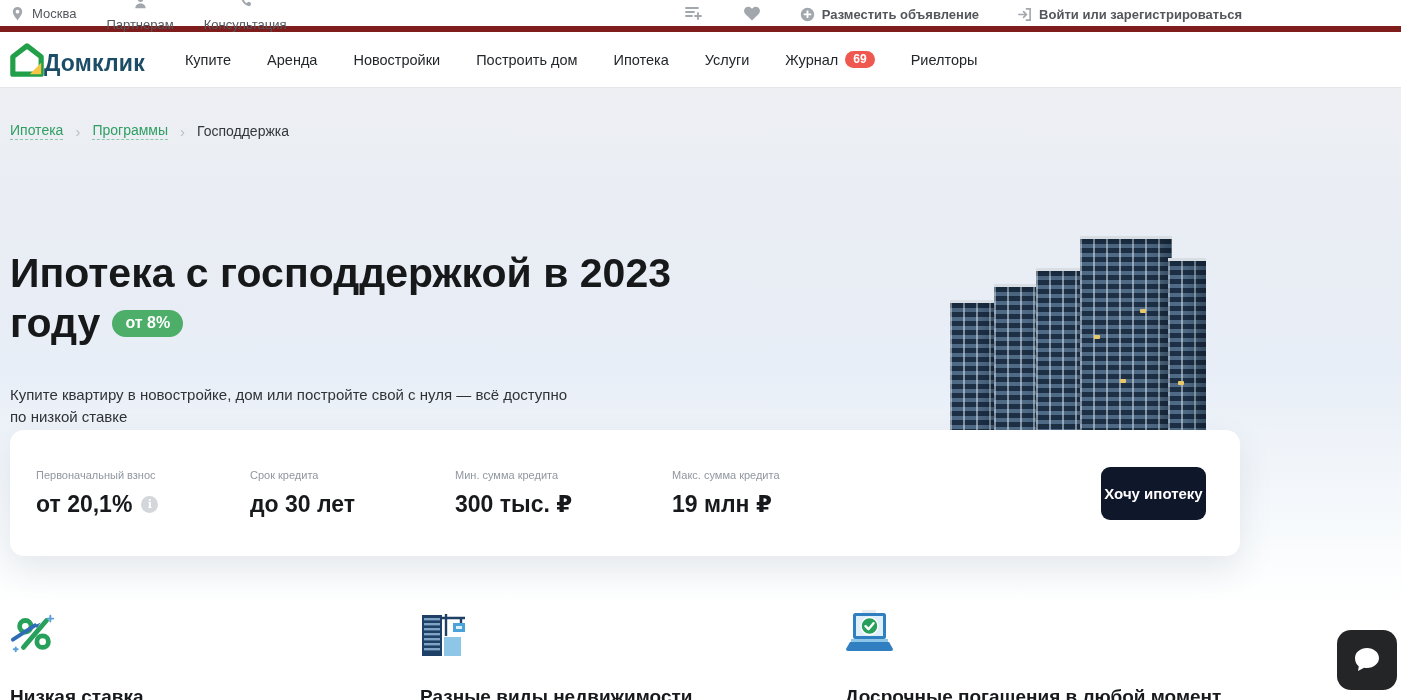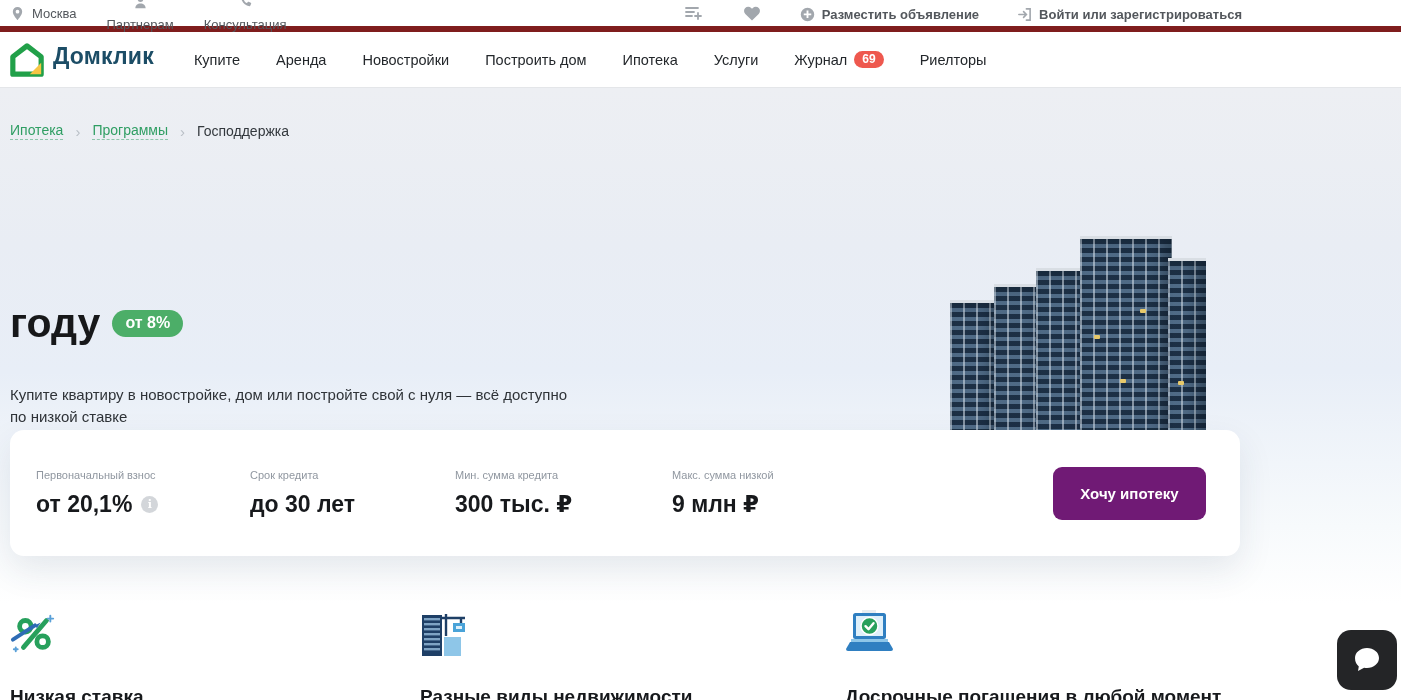--- a/index.html
+++ b/index.html
@@ -14,21 +14,21 @@
   .tb-item { display:flex; align-items:center; gap:7px; font-size:13px; color:#53575c; cursor:pointer; }
   .tb-item + .tb-item { margin-left:30px;flex-direction:column; }
   .tb-icon { width:15px; height:15px; color:#a2a7ad; flex:0 0 auto; }
   .tb-right { margin-left:auto; display:flex; align-items:flex-end; }
   .tb-iconbtn { width:20px; height:18px; color:#a2a7ad; cursor:pointer; }
   .tb-right .gap { width:38px; }
 
   
   .navbar { height:56px; background:#fff; border-bottom:1px solid #e4e6e9; }
   .navbar .container { height:100%; display:flex; align-items:center; }
-  .logo { display:flex; align-items:flex-start; gap:9px; cursor:pointer; margin-right:40px; }
+  .logo { display:flex; align-items:flex-end; cursor:pointer; margin-right:40px; }
   .logo-text { font-size:23px; font-weight:bold; color:#1c4d66; letter-spacing:.2px; }
   .nav-item { font-size:14.5px; color:#23272b; margin-right:36px; cursor:pointer; display:flex; align-items:center; gap:7px; white-space:nowrap; }
   .nav-badge { background:#ee584e; color:#fff; font-size:12px; font-weight:bold; border-radius:10px; padding:2px 8px 3px; line-height:1; }
 
   
   .hero { position:relative; height:516px;
     background:linear-gradient(180deg,#edeff3 0%,#e9edf4 30%,#e8eef7 55%,#f7fafc 85%,#ffffff 100%); }
   .hero-inner { position:relative; height:100%; }
 
   .breadcrumb { position:absolute; left:10px; top:34px; display:flex; align-items:center; gap:12px; font-size:14px; }
@@ -56,21 +56,21 @@
   .stat-card { position:absolute; left:10px; top:342px; width:1230px; height:126px; background:#fff;
     border-radius:14px; box-shadow:0 14px 34px rgba(40,60,90,.10); z-index:2;
     display:flex; align-items:center; padding:0 34px 0 26px; }
   .stat { display:flex; flex-direction:column; gap:10px; }
   .stat-1 { width:214px; } .stat-2 { width:205px; } .stat-3 { width:217px; } .stat-4 { width:220px; }
   .stat-label { font-size:11px; color:#9097a0; }
   .stat-value { font-size:23px; font-weight:bold; color:#17191c; display:flex; align-items:center; gap:9px; }
   .info-icon { width:17px; height:17px; border-radius:50%; background:#d3d6da; color:#fff;
     font-size:11px; font-weight:bold; display:flex; align-items:center; justify-content:center;
     font-family:"DejaVu Serif",serif; cursor:pointer; }
-  .cta-btn { margin-left:auto; width:153px; height:53px; background:#701a75; border:none; border-radius:9px;
+  .cta-btn { margin-left:auto; width:105px; height:53px; background:#0f172a; border:none; border-radius:9px;
     color:#fff; font-size:15px; font-weight:bold; cursor:pointer; font-family:inherit; }
 
   
   .features { position:relative; height:96px; background:#fff; }
   .feature { position:absolute; top:6px; }
   .feature-1 { left:10px; } .feature-2 { left:420px; } .feature-3 { left:845px; }
   .feature-icon { height:48px; display:flex; align-items:flex-start; }
   .feature-title { margin-top:28px; font-size:19px; font-weight:bold; color:#17191c; }
 
   
@@ -170,21 +170,21 @@
 
     <div class="breadcrumb">
       <span class="bc-link">Ипотека</span>
       <span class="bc-sep">›</span>
       <span class="bc-link">Программы</span>
       <span class="bc-sep">›</span>
       <span class="bc-current">Господдержка</span>
     </div>
 
     <h1 class="hero-title">
-      <br>
+      <span>Ипотека с господдержкой в 2023</span><br>
       <span>году</span><span class="rate-badge">от 8%</span>
     </h1>
 
     <p class="hero-subtitle">Купите квартиру в новостройке, дом или постройте свой с нуля — всё доступно по низкой ставке</p>
 
     <div class="buildings">
       <div class="tower" style="left:20px; top:72px; width:50px; height:144px;"></div>
       <div class="tower" style="left:64px; top:56px; width:56px; height:160px;"></div>
       <div class="tower" style="left:106px; top:40px; width:58px; height:176px;"></div>
       <div class="tower" style="left:150px; top:8px; width:92px; height:208px;">
@@ -211,23 +211,23 @@
             <span>до 30 лет</span>
           </span>
       </div>
       <div class="stat stat-3">
         <span class="stat-label">Мин. сумма кредита</span>
         <span class="stat-value">
             <span>300 тыс. ₽</span>
           </span>
       </div>
       <div class="stat stat-4">
-        <span class="stat-label">Макс. сумма низкой</span>
-        <span class="stat-value">
-            <span>9 млн ₽</span>
+        <span class="stat-label">Макс. сумма кредита</span>
+        <span class="stat-value">
+            <span>19 млн ₽</span>
           </span>
       </div>
       <button class="cta-btn">Хочу ипотеку</button>
     </div>
 
   </div>
 </div>
 
 <div class="features">
 

